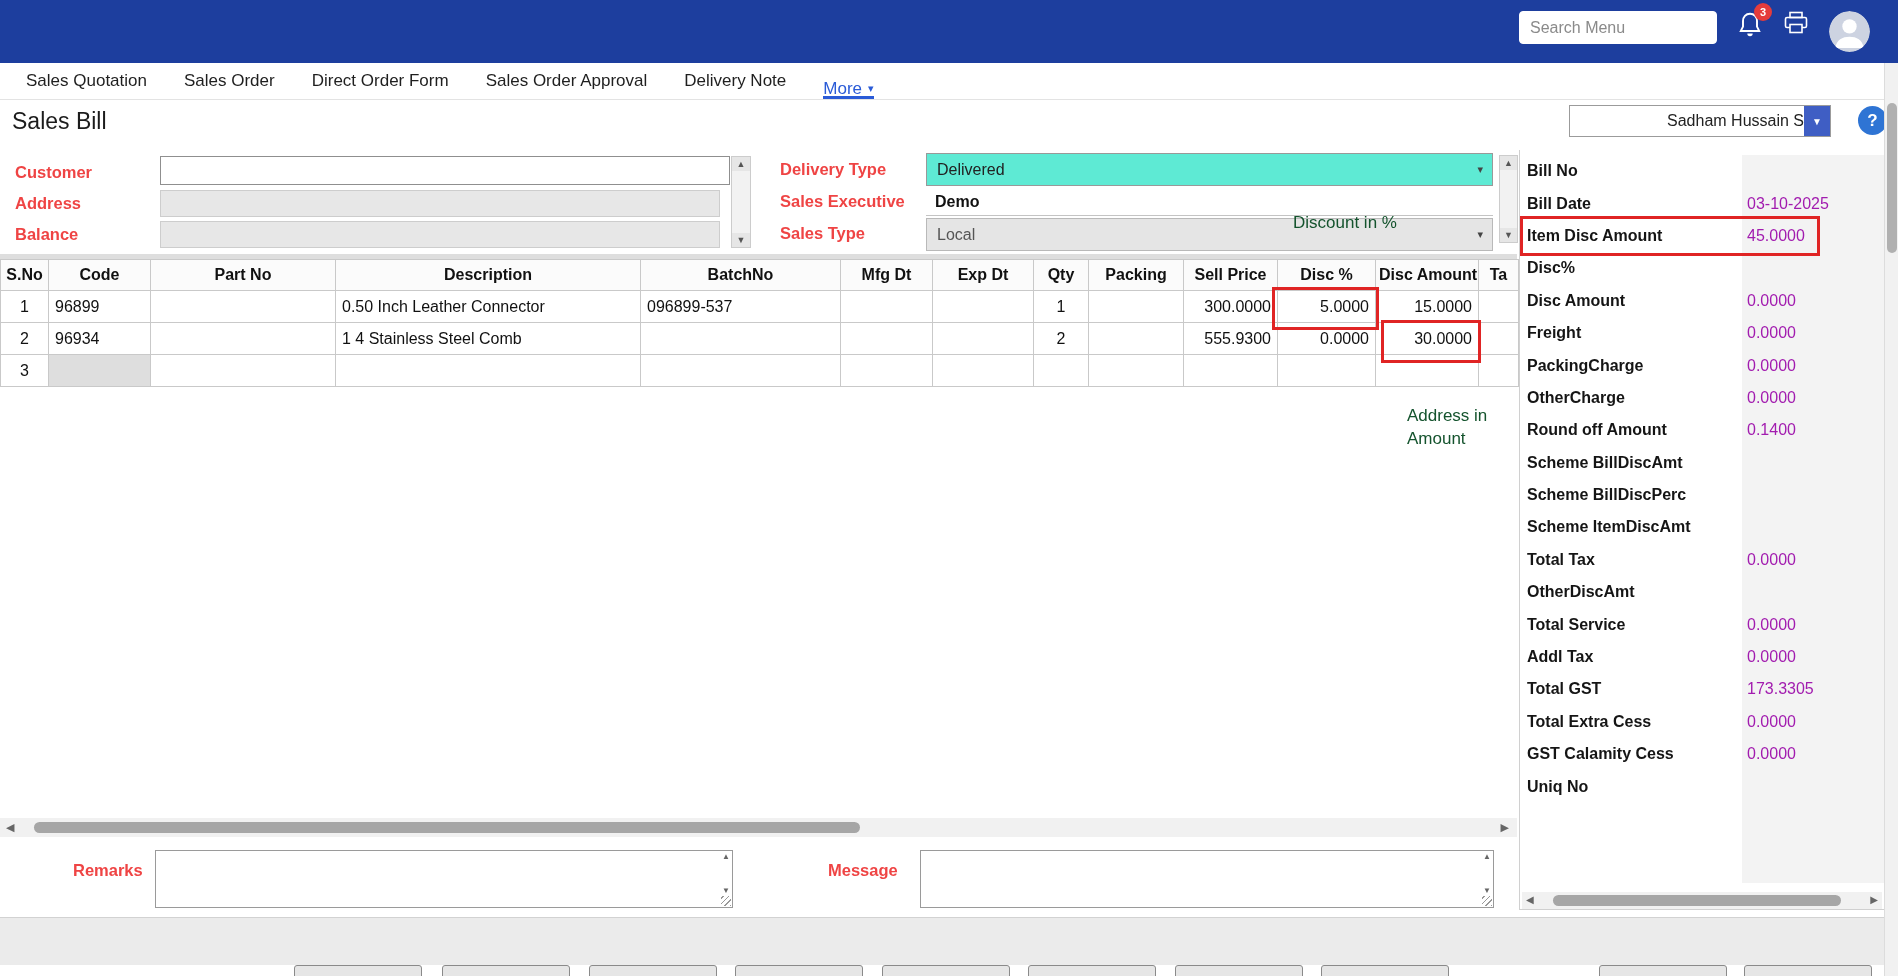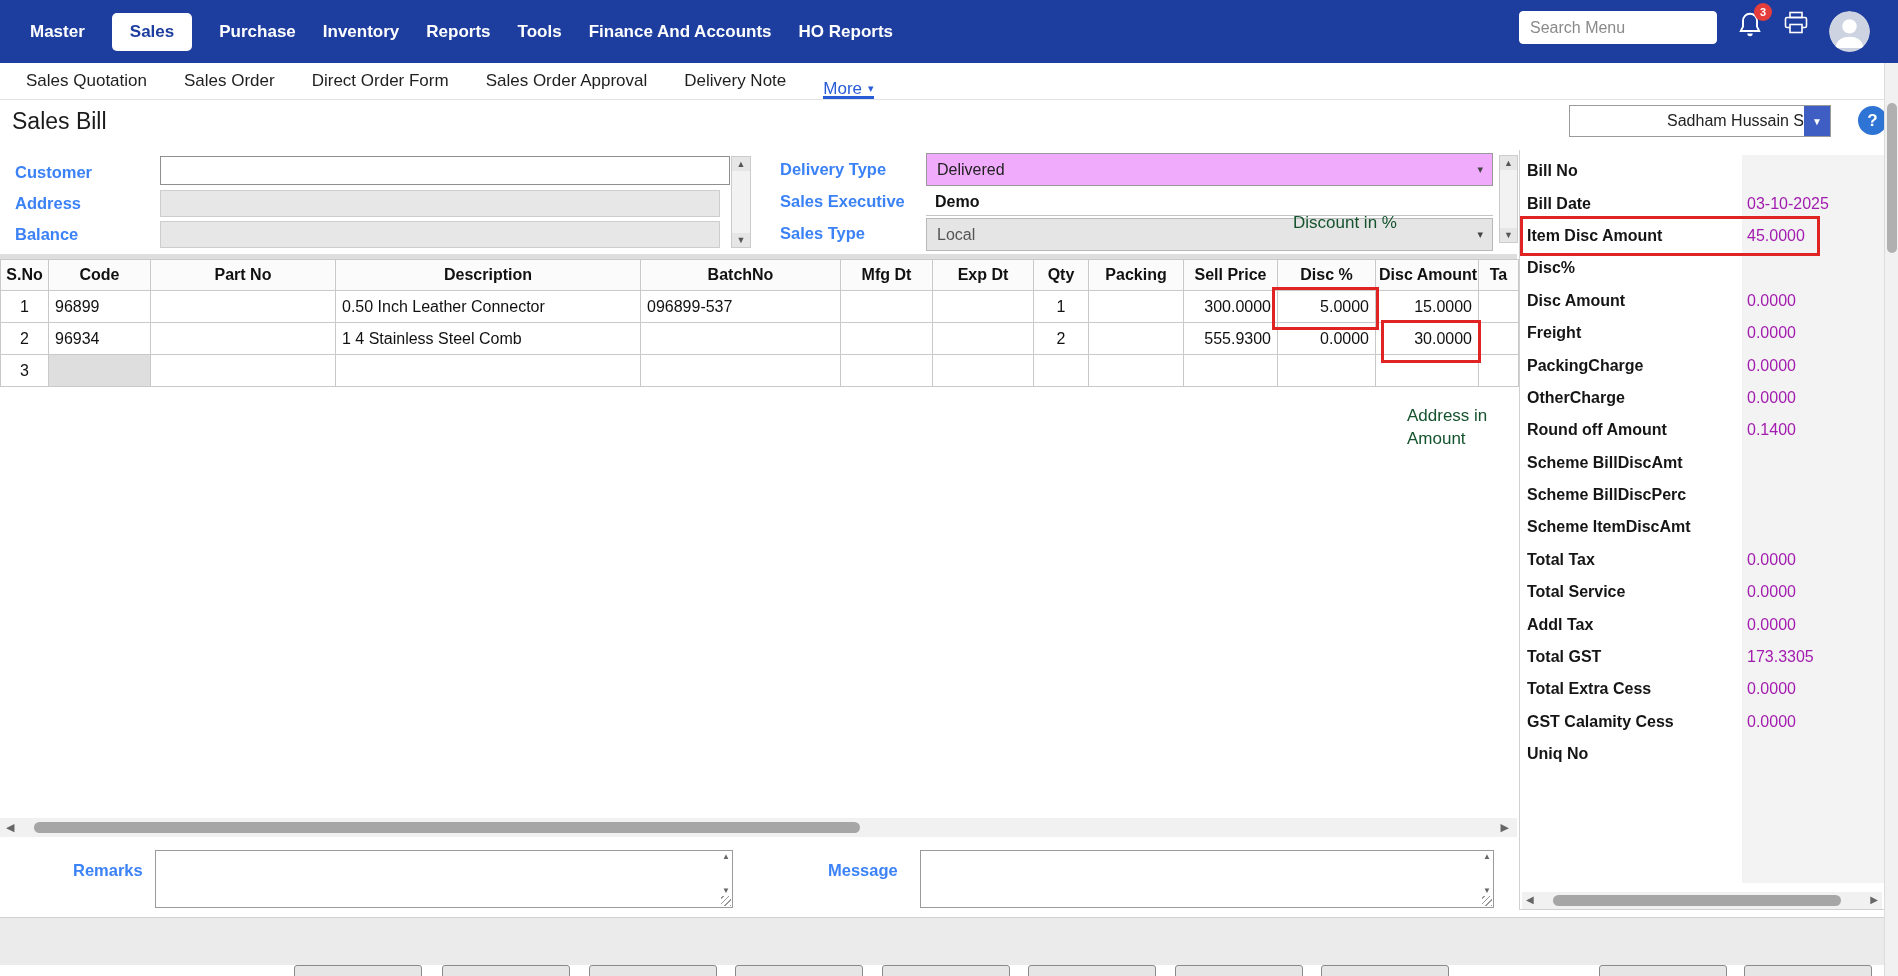--- a/index.html
+++ b/index.html
@@ -26,37 +26,37 @@
   .more-chevron { font-size:11px; color:#2a5bd7; }
 
   
   .page-title { position:absolute; left:12px; top:108px; font-size:23px; font-weight:500; color:#1c1c1c; }
   .user-select { position:absolute; right:67px; top:105px; width:262px; height:32px; border:1px solid #9b9b9b; background:#fff; display:flex; align-items:center; cursor:pointer; }
   .user-select-text { flex:1; padding-left:10px; font-size:16px; color:#222; white-space:nowrap; overflow:hidden;text-align:right; }
   .user-select-btn { width:26px; height:100%; background:#3f5ec4; color:#fff; display:flex; align-items:center; justify-content:center; font-size:10px; }
   .help-btn { position:absolute; right:11px; top:106px; width:29px; height:29px; border-radius:50%; background:#2e74d4; color:#fff; font-weight:bold; font-size:17px; display:flex; align-items:center; justify-content:center; cursor:pointer; }
 
   
-  .fld-label { position:absolute; font-size:16.5px; font-weight:bold; color:#3b82f6; white-space:nowrap; }
+  .fld-label { position:absolute; font-size:16.5px; font-weight:bold; color:#ef4444; white-space:nowrap; }
   .lbl-customer { left:15px; top:163px; }
   .lbl-address  { left:15px; top:194px; }
   .lbl-balance  { left:15px; top:225px; }
   .inp-customer { position:absolute; left:160px; top:156px; width:570px; height:29px; border:1px solid #8f8f8f; background:#fff; font-family:"Liberation Sans",sans-serif; font-size:16px; padding:0 6px; }
   .fld-address { position:absolute; left:160px; top:190px; width:560px; height:27px; background:#e7e7e7; border:1px solid #cdcdcd; }
   .fld-balance { position:absolute; left:160px; top:221px; width:560px; height:27px; background:#e7e7e7; border:1px solid #cdcdcd; }
 
   .spinner { position:absolute; background:#f2f2f2; border:1px solid #ccc; display:flex; flex-direction:column; justify-content:space-between; align-items:center; }
   .spin-left { left:731px; top:156px; width:20px; height:92px; }
   .spin-mid  { left:1499px; top:155px; width:19px; height:88px; }
   .spin-arrow { font-size:9px; color:#555; width:100%; text-align:center; background:#e6e6e6; padding:2px 0; cursor:pointer; line-height:10px; }
 
   .lbl-delivery { left:780px; top:160px; }
   .lbl-exec     { left:780px; top:192px; }
   .lbl-salestype{ left:780px; top:224px;text-align:center; }
-  .sel-box { position:absolute; left:926px; width:567px; height:33px; border:1px solid #999; background:#f0abfc; display:flex; align-items:center; justify-content:space-between; padding:0 9px 0 10px; font-size:16px; color:#222; cursor:pointer; }
+  .sel-box { position:absolute; left:926px; width:567px; height:33px; border:1px solid #999; background:#5eead4; display:flex; align-items:center; justify-content:space-between; padding:0 9px 0 10px; font-size:16px; color:#222; cursor:pointer; }
   .sel-delivery { top:153px; }
   .sel-salestype { top:218px; background:#e5e5e5; border-color:#b9b9b9; color:#555; }
   .sel-chevron { font-size:11px; color:#444; }
   .fld-exec { position:absolute; left:926px; top:188px; width:567px; height:28px; background:#fff; border-bottom:1px solid #c4c4c4; display:flex; align-items:center; padding-left:9px; font-size:16px; font-weight:bold; color:#111; }
 
   .ann-red { color:#14532d; font-weight:500; position:absolute; z-index:6; }
   .ann-discpct { left:1293px; top:213px; font-size:17px; }
   .ann-discamt { left:1407px; top:404px; font-size:17px; line-height:23px; }
 
   
@@ -119,30 +119,20 @@
 
   
   .btn-stub { position:absolute; top:965px; width:128px; height:26px; background:#e6e6e6; border:1px solid #8a8a8a; border-radius:3px; z-index:5; cursor:pointer; }
   .bs1{left:294px}.bs2{left:442px}.bs3{left:589px}.bs4{left:735px}.bs5{left:882px}
   .bs6{left:1028px}.bs7{left:1175px}.bs8{left:1321px}.bs9{left:1599px}.bs10{left:1744px}
 </style>
 </head>
 <body>
 
 <header class="topnav">
-  <nav class="menu">
-    <div class="menu-item">Master</div>
-    <div class="menu-item active">Sales</div>
-    <div class="menu-item">Purchase</div>
-    <div class="menu-item">Inventory</div>
-    <div class="menu-item">Reports</div>
-    <div class="menu-item">Tools</div>
-    <div class="menu-item">Finance And Accounts</div>
-    <div class="menu-item">HO Reports</div>
-  </nav>
   <div class="topnav-right">
     <input class="search-input" placeholder="Search Menu" style="">
     <div class="bell-wrap">
       <svg width="26" height="28" viewBox="0 0 24 26">
         <path d="M12 2.5c-3.9 0-6.5 3-6.5 6.8v5.2L3.5 18.5h17L18.5 14.5V9.3C18.5 5.5 15.9 2.5 12 2.5z" fill="none" stroke="#fff" stroke-width="1.8"></path>
         <path d="M9.5 21a2.5 2.5 0 0 0 5 0z" fill="#fff"></path>
       </svg>
       <span class="badge">3</span>
     </div>
     <div class="icon-btn">
@@ -390,20 +380,24 @@
       <div class="summary-row">
         <div class="s-label">Scheme ItemDiscAmt</div>
         <div class="s-value"></div>
       </div>
 
       <div class="summary-row">
         <div class="s-label">Total Tax</div>
         <div class="s-value">0.0000</div>
       </div>
 
+      <div class="summary-row">
+        <div class="s-label">OtherDiscAmt</div>
+        <div class="s-value"></div>
+      </div>
 
       <div class="summary-row">
         <div class="s-label">Total Service</div>
         <div class="s-value">0.0000</div>
       </div>
 
       <div class="summary-row">
         <div class="s-label">Addl Tax</div>
         <div class="s-value">0.0000</div>
       </div>

